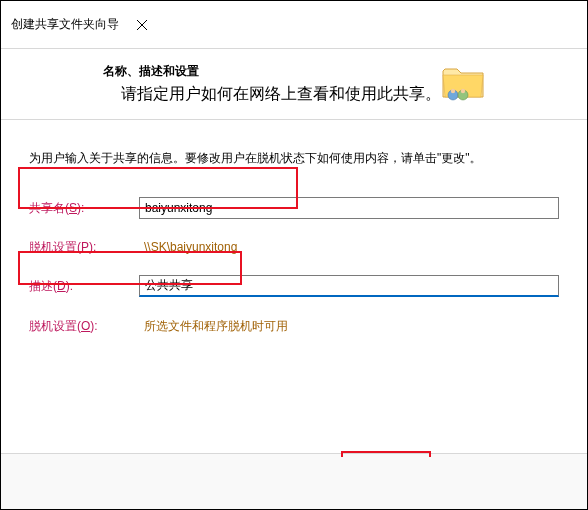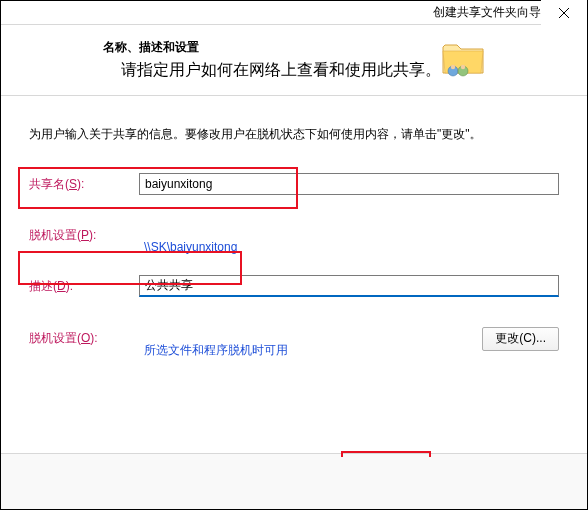--- a/index.html
+++ b/index.html
@@ -14,24 +14,24 @@
       position: relative;
     }
     .window {
       width: 588px;
       height: 510px;
       border: 1px solid #000;
       background: #fff;
       position: relative;
     }
     .titlebar {
-      height: 24px;
+      height: 48px;
       display: flex;
       align-items: center;
-      justify-content: flex-end;
+      justify-content: flex-start;
       padding: 0 0 0 10px;
       border-bottom: 1px solid #d8d8d8;
     }
     .titlebar-title { font-size: 12px; color: #000; }
     .close-btn {
       width: 46px;
       height: 30px;
       display: flex;
       align-items: center;
       justify-content: center;
@@ -79,23 +79,22 @@
       padding: 0 5px;
       font-size: 12px;
       font-family: inherit;
       outline: none;
     }
     .text-input.focused {
       border-bottom: 2px solid #0067c0;
     }
     .readonly-value {
       font-size: 12px;
-      color: #1d4ed8;
+      color: #a16207;
       padding: 3px 0 3px 5px;
-      margin-top: 24px;
     }
 
     .red-box {
       position: absolute;
       border: 2px solid #e81123;
       pointer-events: none;
     }
     .rb1 { left: 17px; top: 166px; width: 280px; height: 42px; }
     .rb2 { left: 17px; top: 250px; width: 224px; height: 34px; }
     .rb3 { left: 340px; top: 450px; width: 90px; height: 6px; border-bottom: none; }
@@ -188,21 +187,20 @@
         <input type="text" class="text-input focused text-caret" value="公共共享" style="">
       </div>
     </div>
 
     <div class="form-row">
       <div class="form-label">
         <span>脱机设置(</span><u>O</u><span>):</span>
       </div>
       <div class="form-field">
         <div class="readonly-value" style="flex:1">所选文件和程序脱机时可用</div>
-        <button class="change-btn">更改(C)...</button>
       </div>
     </div>
 
   </div>
 
   <div class="footer"></div>
 
   <div class="red-box rb1"></div>
   <div class="red-box rb2"></div>
   <div class="red-box rb3"></div>

